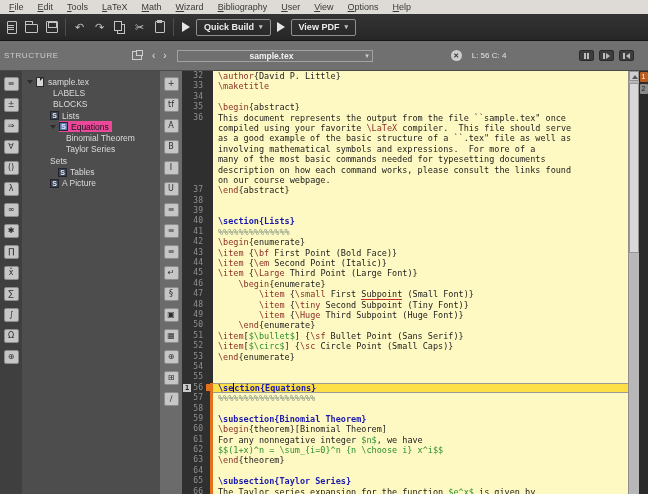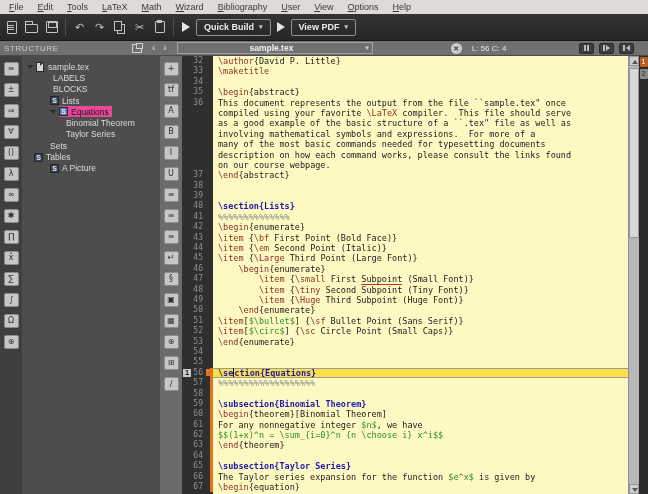--- a/index.html
+++ b/index.html
@@ -29,21 +29,21 @@
   .i-copy{width:8px;height:10px;border:1px solid #c3c3c3;background:#2b2b2b;box-shadow:3px 3px 0 -1px #2b2b2b,3px 3px 0 0 #c3c3c3;margin:-3px 0 0 -3px;}
   .i-paste{width:10px;height:12px;border:1px solid #c3c3c3;border-radius:1px;}
   .i-paste::before{content:"";position:absolute;top:1px;left:6px;width:5px;height:3px;background:#c3c3c3;}
   .play{width:0;height:0;border-left:8px solid #e6e6e6;border-top:5px solid transparent;
         border-bottom:5px solid transparent;margin:0 3px;flex-shrink:0;}
   .tb-btn{display:flex;align-items:center;gap:5px;border:1px solid #909090;border-radius:2px;
           padding:1px 7px;height:17px;color:#ececec;font-weight:bold;font-size:9px;white-space:nowrap;}
   .tb-btn .dd{font-size:7px;color:#c0c0c0;}
 
   
-  .subbar{height:15px;background:#707070;display:flex;align-items:center;
+  .subbar{height:30px;background:#707070;display:flex;align-items:center;
           font-size:8px;color:#d6d6d6;border-bottom:1px solid #4a4a4a;}
   .structure-title{width:132px;padding-left:4px;letter-spacing:.6px;color:#cccccc;flex-shrink:0;}
   .detach{width:10px;height:9px;border:1px solid #cfcfcf;position:relative;margin-right:6px;flex-shrink:0;}
   .detach::before{content:"";position:absolute;right:-2px;top:-2px;width:5px;height:4px;border:1px solid #cfcfcf;background:#707070;}
   .chev{color:#e0e0e0;font-size:10px;line-height:10px;padding:0 4px;flex-shrink:0;}
   .doc-tab{width:196px;height:12px;border:1px solid #a2a2a2;display:flex;align-items:center;
            margin-left:6px;flex-shrink:0;}
   .doc-tab .lbl{flex:1;text-align:center;font-weight:bold;font-size:8.5px;color:#f2f2f2;}
   .doc-tab .dd{font-size:7px;color:#d0d0d0;padding-right:3px;}
   .close-btn{width:11px;height:11px;border-radius:50%;background:#cdcdcd;color:#3a3a3a;
@@ -252,21 +252,21 @@
         <div class="tree-item" style="padding-left: 44px;">
           <span class="sel-wrap">
             <span>Taylor Series</span>
           </span>
         </div>
         <div class="tree-item" style="padding-left: 28px;">
           <span class="sel-wrap">
             <span>Sets</span>
           </span>
         </div>
-        <div class="tree-item" style="padding-left: 12px;">
+        <div class="tree-item" style="padding-left: 36px;">
           <span class="sel-wrap">
             <span class="sic">S</span>
             <span>Tables</span>
           </span>
         </div>
         <div class="tree-item" style="padding-left: 28px;">
           <span class="sel-wrap">
             <span class="sic">S</span>
             <span>A Picture</span>
           </span>

